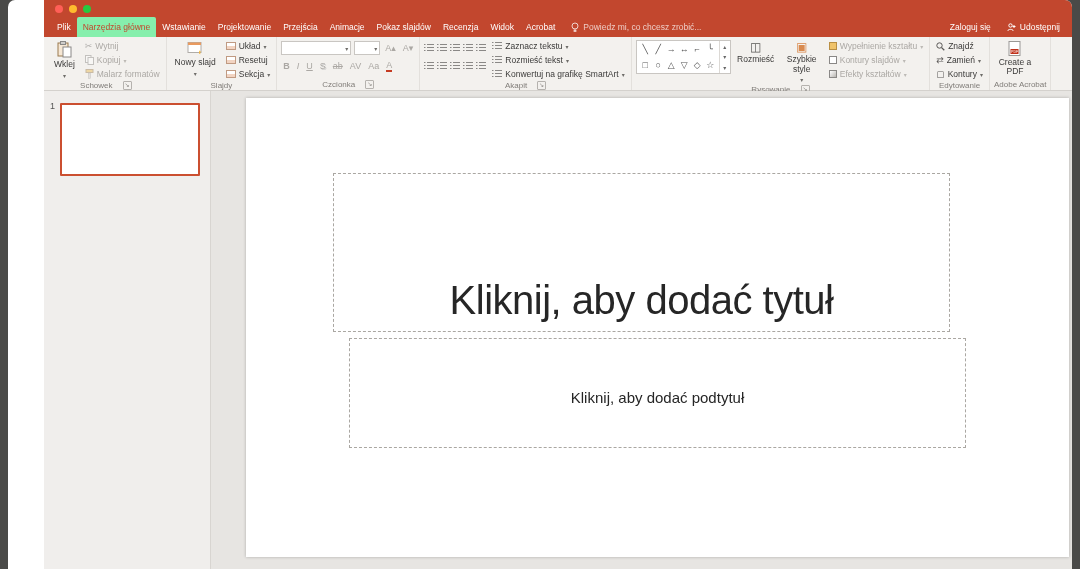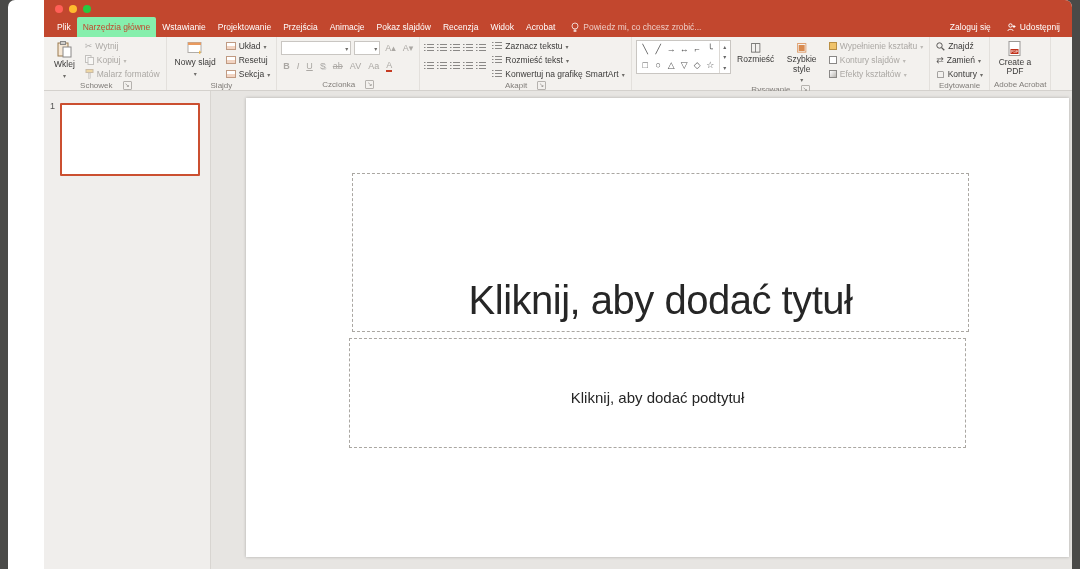--- a/index.html
+++ b/index.html
@@ -72,21 +72,21 @@
   .content { flex:1; display:flex; min-height:0; }
   .thumbs { width:167px; background:#f0eeec; border-right:1px solid #d8d5d1; position:relative; }
   .slide-num { position:absolute; left:6px; top:10px; font-size:9px; color:#555; }
   .thumb { position:absolute; left:16px; top:12px; width:140px; height:73px; background:#fff;
            border:2px solid #cb4f30; border-radius:1px; }
 
   .canvas { flex:1; background:#e7e5e2; position:relative; }
   .slide { position:absolute; left:35px; top:7px; width:823px; height:459px; background:#fff;
            box-shadow:0 0 3px rgba(0,0,0,.25); }
   .ph { position:absolute; border:1px dashed #aaa7a2; display:flex; justify-content:center; }
-  .ph.title { left:106px; top:75px; width:617px; height:159px; align-items:flex-end; padding-bottom:8px; }
+  .ph.title { left:87px; top:75px; width:617px; height:159px; align-items:flex-end; padding-bottom:8px; }
   .ph.title span { font-size:40px; font-weight:300; color:#262626; letter-spacing:-.5px; }
   .ph.subtitle { left:103px; top:240px; width:617px; height:110px; align-items:center; padding-top:8px; }
   .ph.subtitle span { font-size:15px; color:#262626; }
 </style>
 </head>
 <body>
 
 <div class="window">
 
   <div class="hdr">

